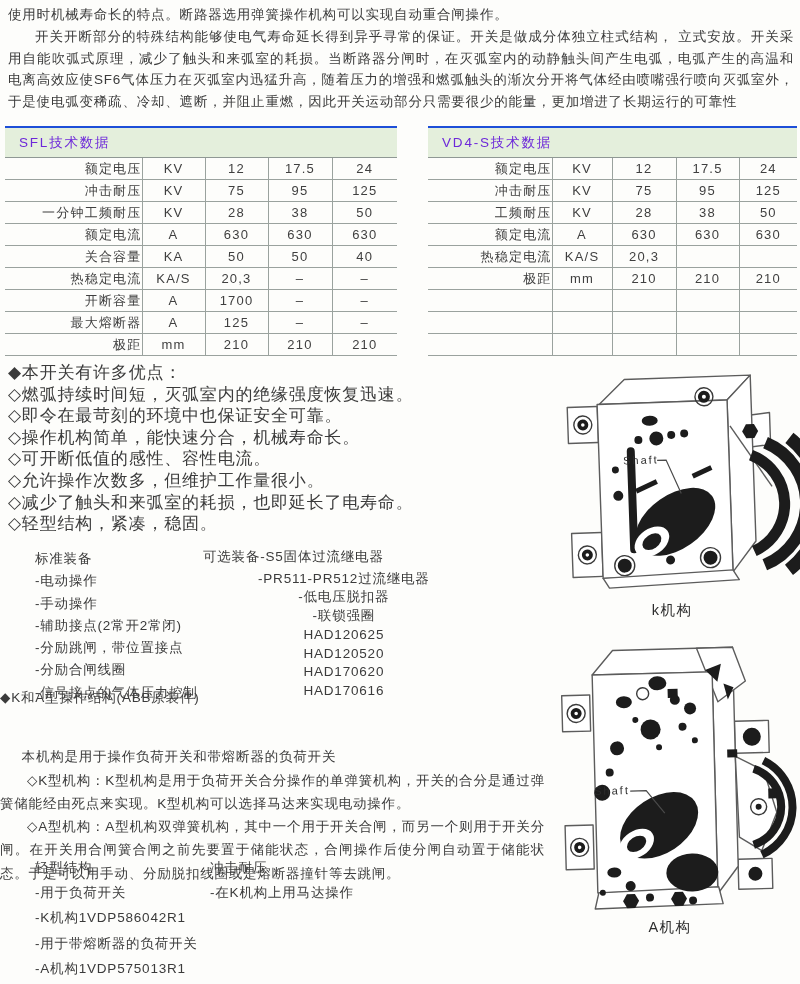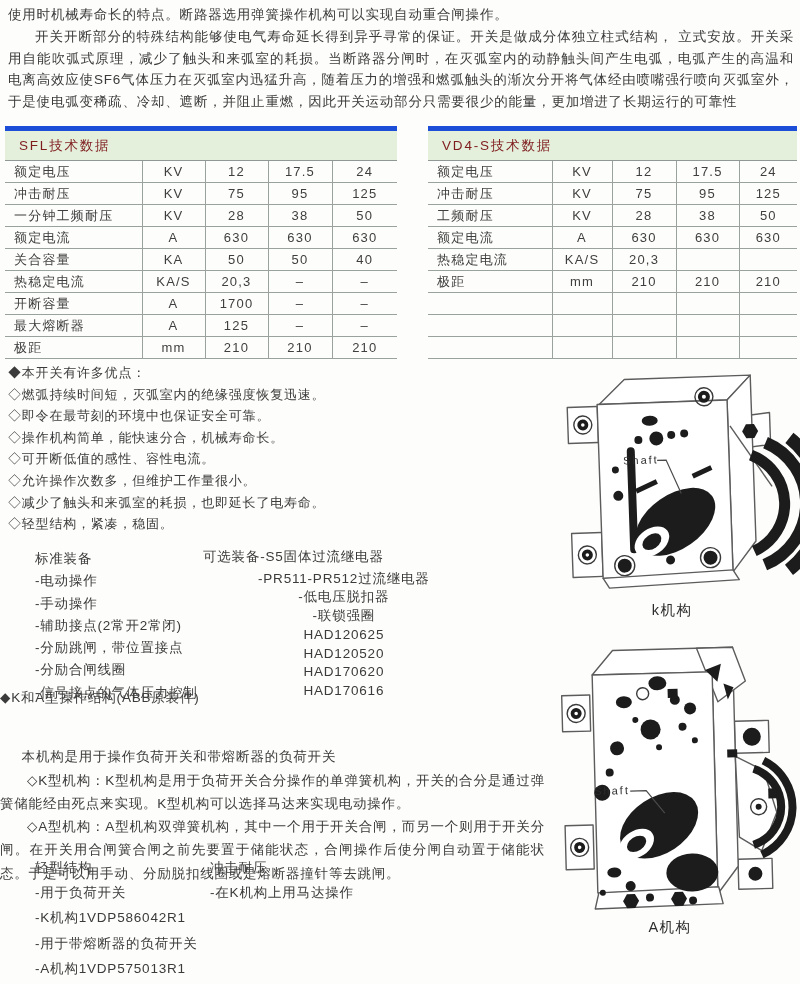--- a/index.html
+++ b/index.html
@@ -18,32 +18,32 @@
          font-size:13.5px;line-height:21.8px;letter-spacing:0.8px;text-align:justify;}
   .intro .para{text-indent:2em;}
 
   
   .tables{position:absolute;top:126px;left:5px;display:flex;}
   table.spec{border-collapse:collapse;table-layout:fixed;}
   table.sfl{width:392px;}
   table.vd4{width:369px;margin-left:31px;}
   th.ttl{
     background:#e4efdc;height:29px;font-weight:normal;text-align:left;
-    padding:0 0 0 14px;font-size:13.5px;letter-spacing:1.8px;color:#7f1d1d;
-    border-top:5px solid #1d4ed8;border-bottom:1px solid #8f9894;
+    padding:0 0 0 14px;font-size:13.5px;letter-spacing:1.8px;color:#6d28d9;
+    border-top:2px solid #1d4ed8;border-bottom:1px solid #8f9894;
   }
   td{height:21px;border-bottom:1px solid #9aa29e;font-size:13px;
      letter-spacing:1.2px;color:#3f3f3f;padding:0;}
   td + td{border-left:1px solid #9aa29e;}
-  td.lbl{text-align:left;padding-left:9px;}
+  td.lbl{text-align:right;padding-left:9px;}
   td.unit,td.val{text-align:center;}
 
   
   .advantages{position:absolute;top:362px;left:8px;width:540px;
-              font-size:13px;line-height:21.6px;letter-spacing:0.8px;font-family:Liberation Serif, serif;}
+              font-size:17px;line-height:21.6px;letter-spacing:0.8px;}
 
   
   .equipment{position:absolute;top:548px;left:35px;display:flex;font-size:13.5px;letter-spacing:0.8px;}
   .equip-std{width:168px;line-height:22.3px;}
   .equip-opt{line-height:18.7px;}
   .equip-opt .head{margin-bottom:3px;}
   .equip-opt li{padding-left:55px;text-align:center;}
 
   
   .ka{position:absolute;top:686px;left:0;width:545px;

